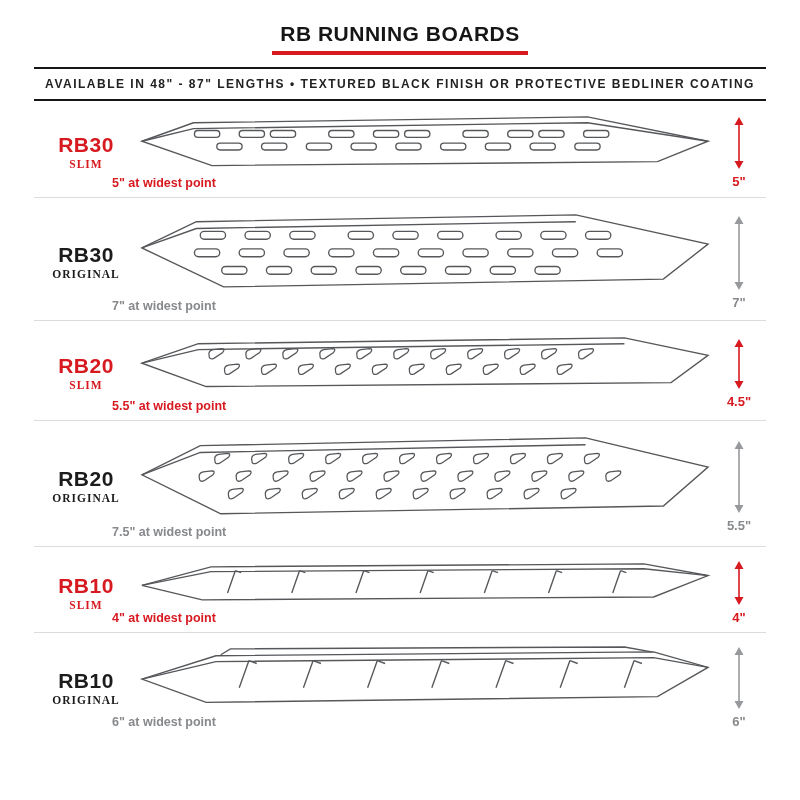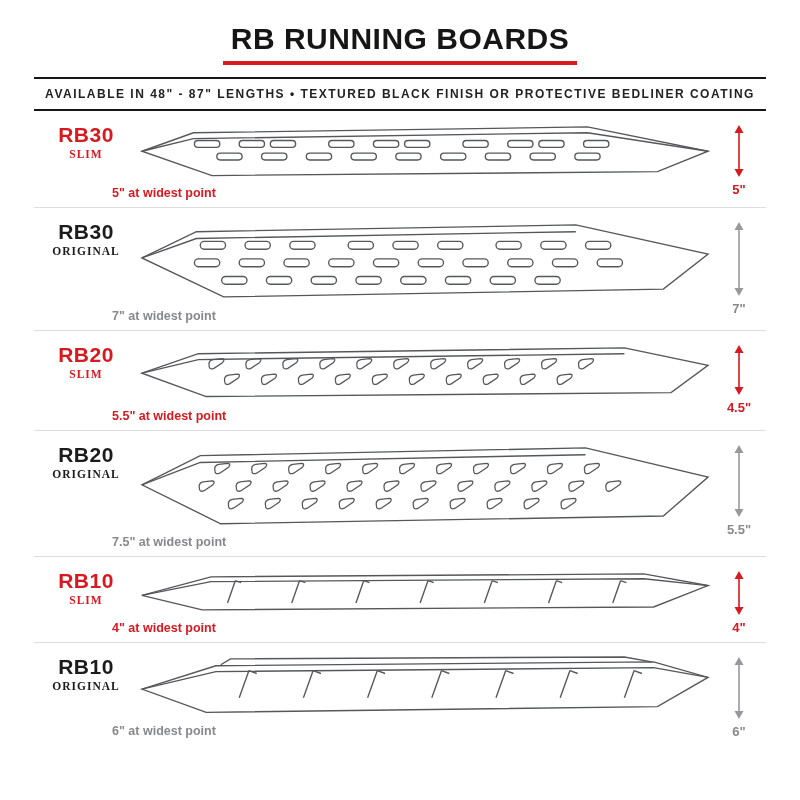--- a/index.html
+++ b/index.html
@@ -1,28 +1,28 @@
 <!DOCTYPE html>
 <html><head>
 <meta charset="utf-8">
 <style>
   html,body{margin:0;padding:0;background:#ffffff;}
   body{font-family:"Liberation Sans", sans-serif;color:#1c1c1c;}
   .page{width:800px;height:800px;box-sizing:border-box;padding:0 34px;overflow:hidden;background:#fff;}
 
   
   .header{text-align:center;padding-top:22px;}
-  .title{display:inline-block;font-size:30px;font-weight:bold;letter-spacing:.5px;margin:0;
+  .title{display:inline-block;font-size:21px;font-weight:bold;letter-spacing:.5px;margin:0;
          padding:0 8px 5px;border-bottom:4px solid #d71920;color:#161616;}
   .subtitle-band{margin-top:12px;border-top:2px solid #161616;border-bottom:2px solid #161616;
                  padding:8px 0;}
   .subtitle{font-size:12px;font-weight:bold;letter-spacing:1.5px;color:#222;white-space:nowrap;}
 
   
-  .row{display:flex;align-items:flex-start;padding:13px 0 7px;}
+  .row{display:flex;align-items:center;padding:13px 0 7px;}
   .row-label{width:104px;flex:none;text-align:center;line-height:1.05;}
   .model{font-size:21px;font-weight:bold;letter-spacing:.5px;}
   .variant{font-size:11.5px;font-weight:bold;letter-spacing:1px;margin-top:2px;font-family:Liberation Serif, serif;}
   .row-center{flex:1;min-width:0;display:flex;flex-direction:column;}
   .board{width:100%;height:auto;display:block;}
   .width-note{font-size:12.5px;font-weight:bold;margin-top:6px;margin-left:-26px;}
   .row-dim{width:54px;flex:none;display:flex;flex-direction:column;align-items:center;
            justify-content:flex-end;gap:4px;}
   .dim-label{font-size:13px;font-weight:bold;}
 

